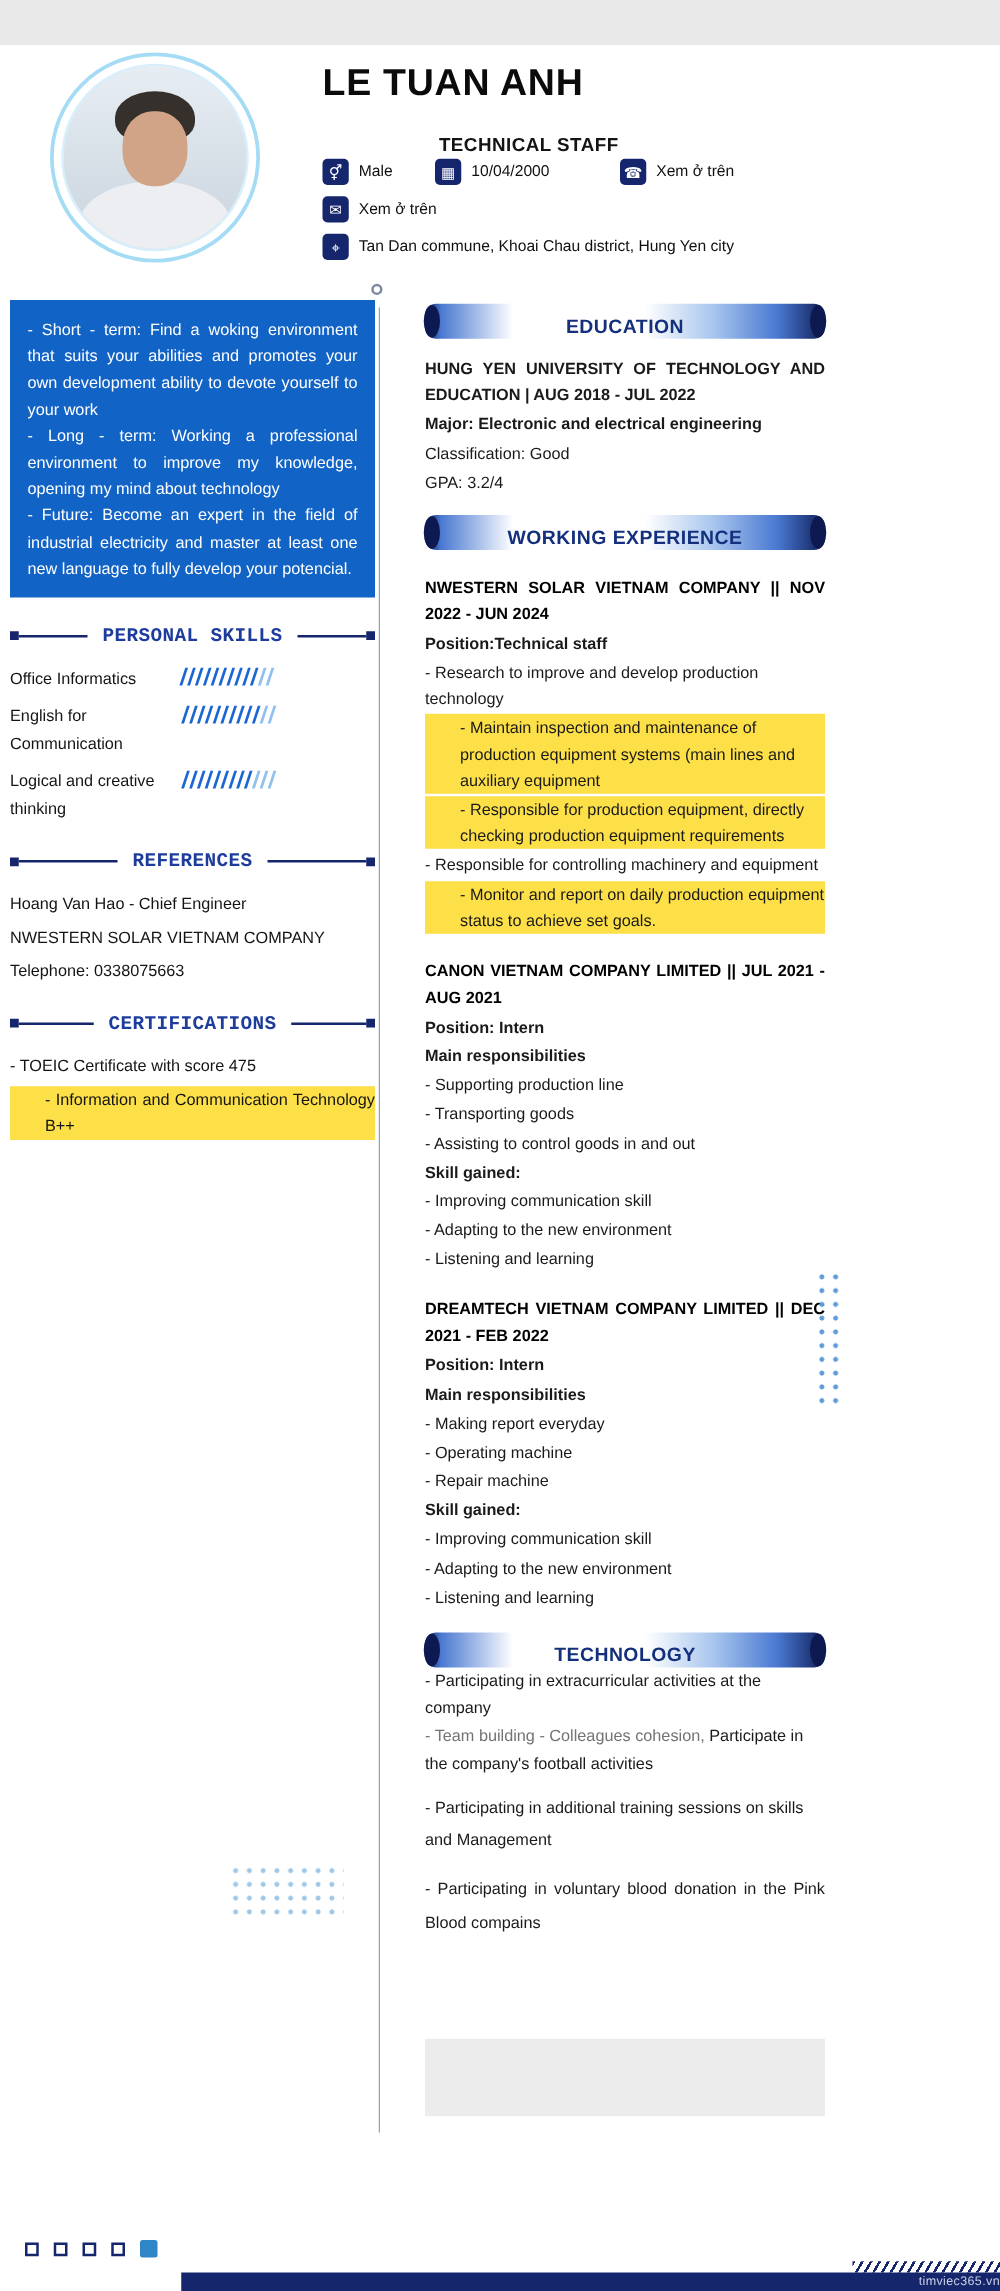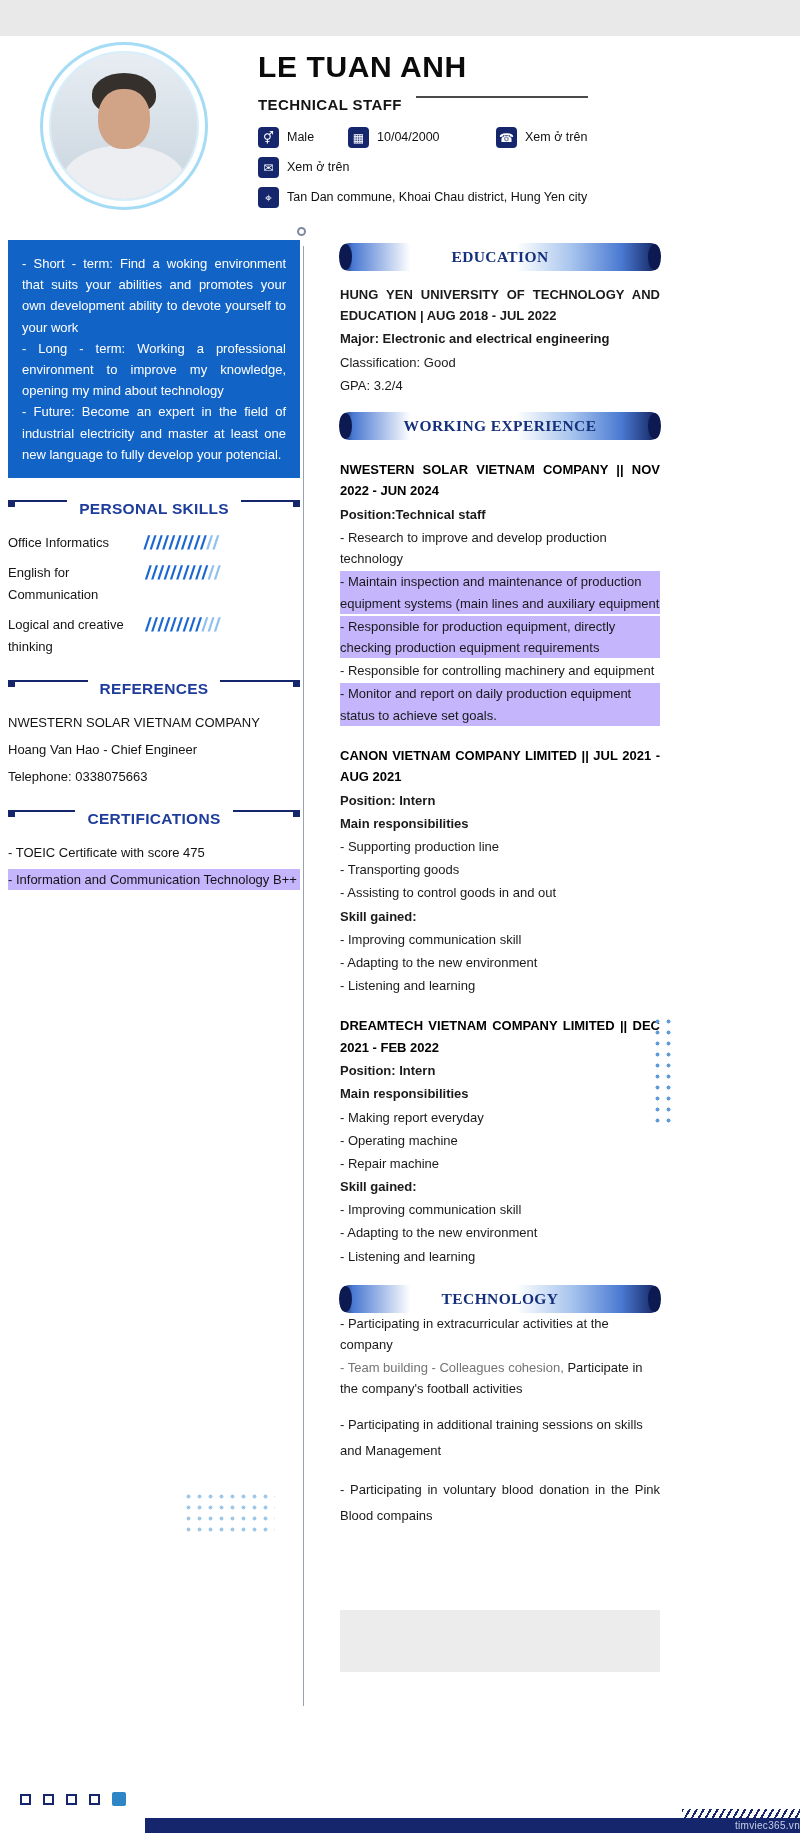--- a/index.html
+++ b/index.html
@@ -11,21 +11,21 @@
   
   .photo-ring { position:absolute; left:40px; top:42px; width:168px; height:168px; border-radius:50%;
                 border:3px solid #a5dcf5; display:flex; align-items:center; justify-content:center; background:#fff; }
   .photo { width:150px; height:150px; border-radius:50%; background:linear-gradient(180deg,#e7edf3,#c9d4dd);
            position:relative; overflow:hidden; border:2px solid #d8effb; }
   .photo .hair { position:absolute; left:50%; top:20px; transform:translateX(-50%); width:64px; height:42px; border-radius:50% 50% 42% 42%; background:#35302b; }
   .photo .face { position:absolute; left:50%; top:36px; transform:translateX(-50%); width:52px; height:60px; border-radius:46%; background:#d2a487; }
   .photo .shirt { position:absolute; left:50%; top:92px; transform:translateX(-50%); width:122px; height:70px; border-radius:50% 50% 0 0; background:#eceef2; }
 
   .name { position:absolute; left:258px; top:50px; font-size:30px; font-weight:700; color:#0b0b0b; letter-spacing:0.6px; }
-  .role-row { position:absolute; left:258px; top:96px; width:330px; display:flex; gap:14px; }
+  .role-row { position:absolute; left:258px; top:108px; width:330px; display:flex; align-items:center; gap:14px;flex-direction:column; }
   .role { font-size:15px; font-weight:700; color:#141414; letter-spacing:0.4px; white-space:nowrap; }
   .role-line { flex:1; height:2px; background:#4a4a4a; }
 
   .contact { position:absolute; left:258px; top:127px; width:430px; font-size:12.5px; color:#101010; }
   .c-row { display:flex; align-items:center; margin-bottom:9px; }
   .c-item { display:flex; align-items:center; }
   .c-item.w-gender { width:90px; }
   .c-item.w-dob { width:148px; }
   .c-icon { width:21px; height:21px; background:#15266d; color:#fff; border-radius:4px; display:flex;
             align-items:center; justify-content:center; font-size:12px; margin-right:8px; flex:0 0 auto; }
@@ -33,38 +33,38 @@
 
   
   .left-col { position:absolute; left:8px; top:240px; width:292px; }
   .right-col { position:absolute; left:340px; top:243px; width:320px; }
   .divider { position:absolute; left:303px; top:246px; width:1px; height:1460px; background:#97a2b2; }
   .div-circle { position:absolute; left:297px; top:227px; width:9px; height:9px; border:2px solid #7d8aa0; border-radius:50%; background:#fff; }
 
   
   .objective { background:#1263c6; color:#ffffff; padding:13px 14px; font-size:13px; line-height:1.63;
                text-align:justify; white-space:pre-line; }
-  .sec-head { display:flex; align-items:flex-start; margin:22px 0 14px; }
+  .sec-head { display:flex; align-items:center; margin:22px 0 14px;font-family:Liberation Mono, monospace; }
   .sec-head .sq { width:7px; height:7px; background:#15266d; flex:0 0 auto; }
   .sec-head .ln { flex:1; height:2px; background:#15266d; }
   .sec-head .tt { font-size:15.5px; font-weight:700; color:#1d3c9c; padding:0 12px; letter-spacing:0.3px; white-space:nowrap; }
 
   .skill { display:flex; margin-bottom:8px; }
   .skill .lbl { width:136px; font-size:13px; color:#141414; line-height:1.7; }
   .skill .bar { flex:1; font-weight:700; font-size:19px; letter-spacing:1px; color:#1a67d2;
                 white-space:nowrap; transform:skewX(-8deg); line-height:1.15; }
   .skill .bar .lt { color:#8fc0ef; }
 
   .plain { font-size:13px; color:#141414; line-height:1.68; margin-bottom:5px; }
   .cert { text-align:justify; }
-  .hl { background:#c4b5fd; }
-
-  
-  .ribbon { position:relative; height:28px; border-radius:9px; display:flex; align-items:center; justify-content:center;
-            background:linear-gradient(90deg,#0f1d56 0%,#4a79d2 4%,#ffffff 22%,#ffffff 55%,#a9c6ee 72%,#4a79d2 88%,#0f1d56 100%);font-family:Liberation Serif, serif; }
+  .hl { background:#fde047;padding-left:28px; }
+
+  
+  .ribbon { position:relative; height:28px; border-radius:9px; display:flex; align-items:flex-end; justify-content:center;
+            background:linear-gradient(90deg,#0f1d56 0%,#4a79d2 4%,#ffffff 22%,#ffffff 55%,#a9c6ee 72%,#4a79d2 88%,#0f1d56 100%); }
   .ribbon::before,.ribbon::after { content:""; position:absolute; top:1px; bottom:1px; width:13px; background:#0d1a52; border-radius:50%; }
   .ribbon::before { left:-1px; } .ribbon::after { right:-1px; }
   .ribbon .rt { font-size:15.5px; font-weight:700; color:#14307c; letter-spacing:0.4px; position:relative; }
 
   .edu { margin-top:13px; }
   .edu p, .job p, .acts p { font-size:13px; line-height:1.63; color:#1a1a1a; margin-bottom:2px; }
   .b { font-weight:700; }
   .jst { text-align:justify; }
 
   .job { margin-top:19px; }
@@ -170,22 +170,22 @@
       <span class="bar"><span>/////////</span><span class="lt">///</span></span>
     </div>
 
     <div class="sec-head">
       <span class="sq"></span>
       <span class="ln"></span>
       <span class="tt">REFERENCES</span>
       <span class="ln"></span>
       <span class="sq"></span>
     </div>
+    <p class="plain">Hoang Van Hao - Chief Engineer</p>
     <p class="plain">NWESTERN SOLAR VIETNAM COMPANY</p>
-    <p class="plain">Hoang Van Hao - Chief Engineer</p>
     <p class="plain">Telephone: 0338075663</p>
 
     <div class="sec-head">
       <span class="sq"></span>
       <span class="ln"></span>
       <span class="tt">CERTIFICATIONS</span>
       <span class="ln"></span>
       <span class="sq"></span>
     </div>
     <p class="plain">- TOEIC Certificate with score 475</p>

